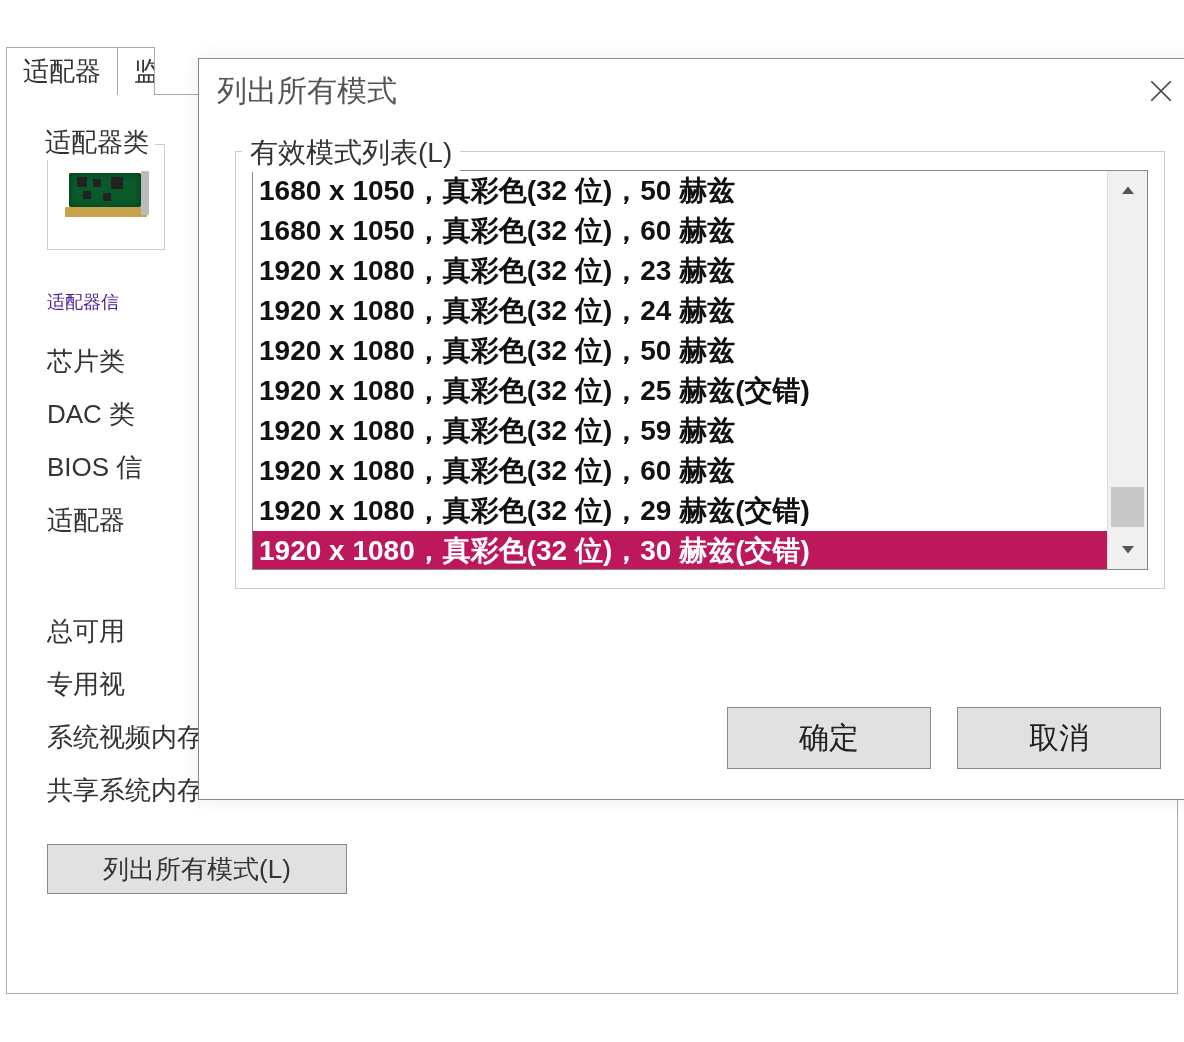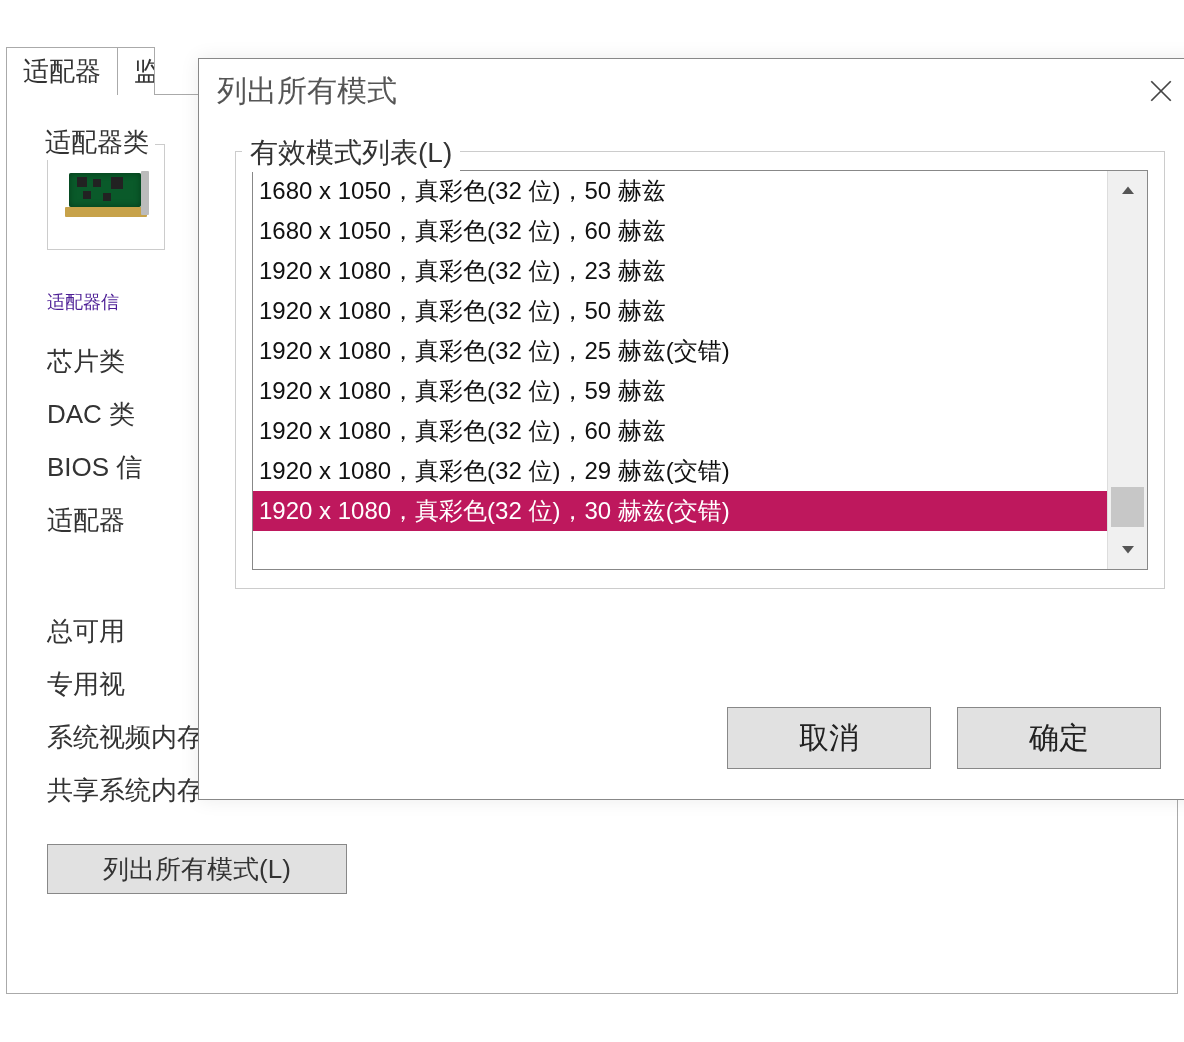--- a/index.html
+++ b/index.html
@@ -208,27 +208,28 @@
     border: 1px solid #888;
     height: 400px;
     display: flex;
     background: #fff;
   }
   .list-items {
     flex: 1;
     overflow: hidden;
   }
   .list-item {
-    font-size: 24px;
+    font-size: 28px;
     color: #111;
     padding: 2px 6px;
     white-space: nowrap;
     height: 40px;
     display: flex;
     align-items: center;
+    font-weight: bold;
   }
   .list-item.selected {
     background: #be185d;
     color: #fff;
   }
   .scrollbar {
     width: 40px;
     background: #f0f0f0;
     display: flex;
     flex-direction: column;
@@ -353,20 +354,21 @@
 
   <div class="modal-body">
     <div class="fieldset">
       <span class="fieldset-legend">有效模式列表(L)</span>
 
       <div class="listbox">
         <div class="list-items" id="modes-list">
             <div class="list-item">1680 x 1050，真彩色(32 位)，50 赫兹</div>
             <div class="list-item">1680 x 1050，真彩色(32 位)，60 赫兹</div>
             <div class="list-item">1920 x 1080，真彩色(32 位)，23 赫兹</div>
+            <div class="list-item">1920 x 1080，真彩色(32 位)，24 赫兹</div>
             <div class="list-item">1920 x 1080，真彩色(32 位)，50 赫兹</div>
             <div class="list-item">1920 x 1080，真彩色(32 位)，25 赫兹(交错)</div>
             <div class="list-item">1920 x 1080，真彩色(32 位)，59 赫兹</div>
             <div class="list-item">1920 x 1080，真彩色(32 位)，60 赫兹</div>
             <div class="list-item">1920 x 1080，真彩色(32 位)，29 赫兹(交错)</div>
             <div class="list-item selected">1920 x 1080，真彩色(32 位)，30 赫兹(交错)</div>
           </div>
         <div class="scrollbar">
           <div class="scroll-btn">
             <svg viewBox="0 0 24 24">
@@ -380,16 +382,16 @@
             <svg viewBox="0 0 24 24">
                 <path d="M12 18 L20 8 L4 8 Z"></path>
               </svg>
           </div>
         </div>
       </div>
     </div>
   </div>
 
   <div class="modal-buttons">
+    <div class="winbtn">确定</div>
     <div class="winbtn">取消</div>
-    <div class="winbtn">确定</div>
   </div>
 </div>
 
 </body></html>

